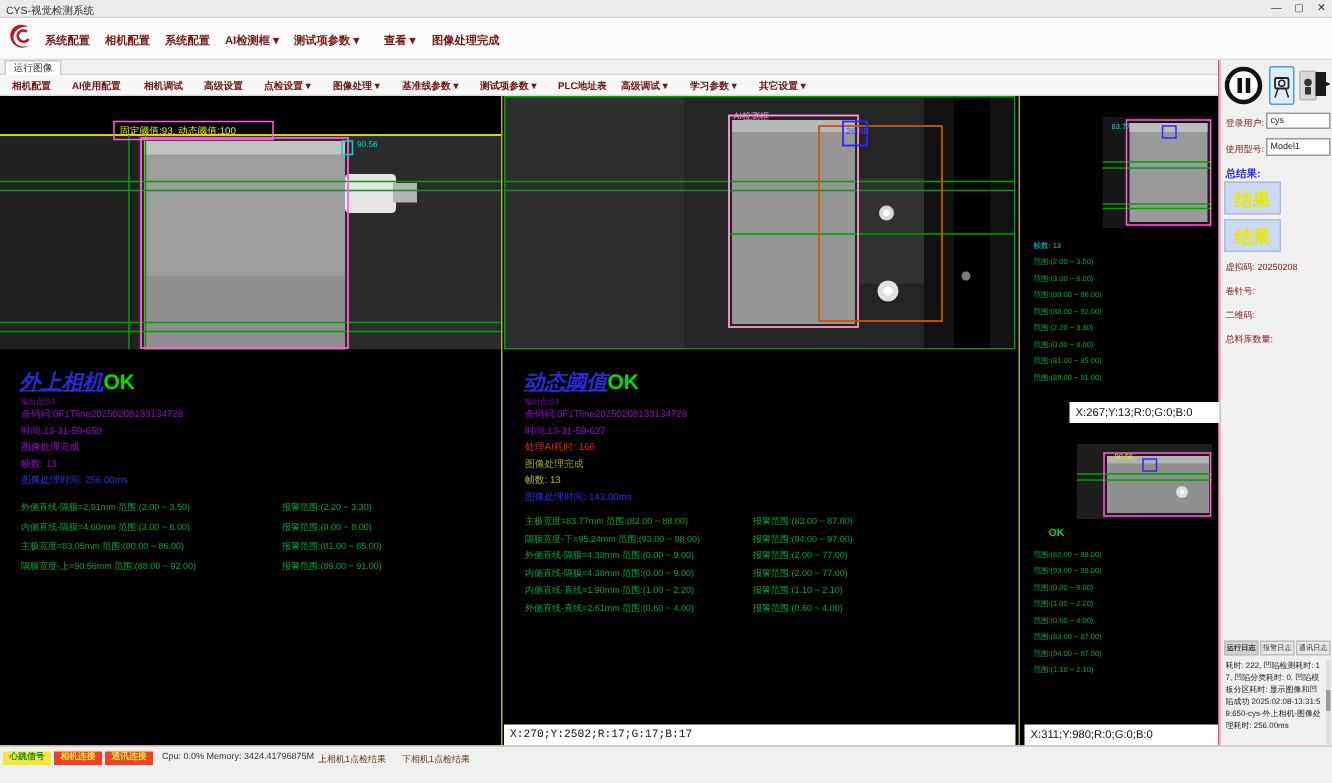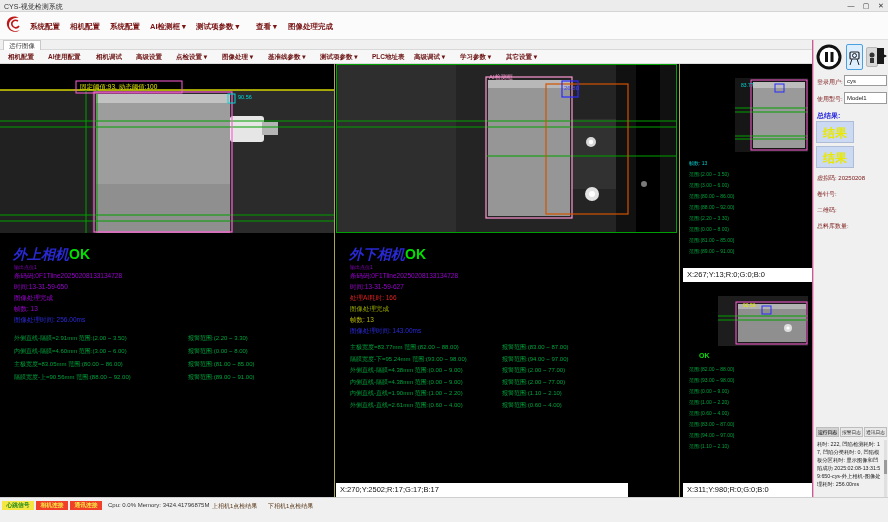--- a/index.html
+++ b/index.html
@@ -21,21 +21,21 @@
   #runtab{position:absolute;left:3px;top:0px;height:10px;padding:0 5px;background:#fff;border:1px solid #c8c8c8;
           border-bottom:none;font-size:6.5px;color:#333;line-height:10px;}
   
   #toolbar{position:absolute;left:0;top:50px;width:812px;height:14px;background:#f7f7f7;border-bottom:1px solid #dcdcdc;}
   .toolitem{position:absolute;top:3px;font-size:6.5px;font-weight:bold;color:#6d1414;white-space:nowrap;}
   
   #content{position:absolute;left:0;top:64px;width:812px;height:433px;background:#000;}
   .sep{position:absolute;top:0;width:1px;height:433px;background:#a8a850;}
   .cam-title{font-size:14px;font-weight:bold;font-style:italic;
              font-family:"DejaVu Serif",serif;white-space:nowrap;}
-  .cam-title .t{color:#2929d6;}
+  .cam-title .t{color:#2929d6;text-decoration:underline;}
   .cam-title .ok{color:#00e000;font-family:"Liberation Sans",sans-serif;font-style:normal;}
   .ppl{color:#9a00d0;font-size:6.5px;white-space:nowrap;}
   .tiny-ppl{color:#8a00c0;font-size:5px;white-space:nowrap;}
   .blue{color:#2b2bdd;font-size:6.5px;white-space:nowrap;}
   .redln{color:#dd2222;font-size:6.5px;white-space:nowrap;}
   .ygln{color:#9aa800;font-size:6.5px;white-space:nowrap;}
   .ylln{color:#b8b800;font-size:6.5px;white-space:nowrap;}
   .mname,.malarm{position:absolute;color:#00a23c;font-size:6px;white-space:nowrap;}
   .coordstrip{position:absolute;height:14px;background:#fff;font-size:7.5px;color:#111;
               line-height:14px;padding-left:4px;white-space:nowrap;}
@@ -183,21 +183,21 @@
           <circle cx="255" cy="78" r="2.2" fill="#fff"></circle>
         <circle cx="256" cy="130" r="7" fill="#e2e2e2"></circle>
           <circle cx="256" cy="130" r="3" fill="#fff"></circle>
         <circle cx="308" cy="120" r="3" fill="#7a7a7a"></circle>
       </svg>
     </div>
     <span class="overlay-pink" style="left:489px;top:9px;">AI检测框</span>
     <span class="overlay-blue" style="left:564px;top:21px;">26.80</span>
 
     <div class="cam-title abs" style="left:349px;top:182px;">
-      <span class="t">外下相机</span><span class="ok">OK</span>
+      <span class="t">动态阈值</span><span class="ok">OK</span>
     </div>
     <span class="tiny-ppl abs" style="left:350px;top:200px;">输出点位1</span>
     <span class="ppl abs" style="left:350px;top:208px;">条码码:0F1Tline20250208133134728</span>
     <span class="ppl abs" style="left:350px;top:219px;">时间:13-31-59-627</span>
     <span class="redln abs" style="left:350px;top:230px;">处理AI耗时: 166</span>
     <span class="ygln abs" style="left:350px;top:241px;">图像处理完成</span>
     <span class="ylln abs" style="left:350px;top:252px;">帧数: 13</span>
     <span class="blue abs" style="left:350px;top:263px;">图像处理时间: 143.00ms</span>
 
     <span class="mname" style="left:350px;top:279px;">主极宽度=83.77mm 范围:(82.00 ~ 88.00)</span>
@@ -206,21 +206,21 @@
     <span class="malarm" style="left:502px;top:291px;">报警范围:(94.00 ~ 97.00)</span>
     <span class="mname" style="left:350px;top:302px;">外侧直线-隔膜=4.38mm 范围:(0.00 ~ 9.00)</span>
     <span class="malarm" style="left:502px;top:302px;">报警范围:(2.00 ~ 77.00)</span>
     <span class="mname" style="left:350px;top:314px;">内侧直线-隔膜=4.38mm 范围:(0.00 ~ 9.00)</span>
     <span class="malarm" style="left:502px;top:314px;">报警范围:(2.00 ~ 77.00)</span>
     <span class="mname" style="left:350px;top:325px;">内侧直线-直线=1.90mm 范围:(1.00 ~ 2.20)</span>
     <span class="malarm" style="left:502px;top:325px;">报警范围:(1.10 ~ 2.10)</span>
     <span class="mname" style="left:350px;top:337px;">外侧直线-直线=2.61mm 范围:(0.60 ~ 4.00)</span>
     <span class="malarm" style="left:502px;top:337px;">报警范围:(0.60 ~ 4.00)</span>
 
-    <div class="coordstrip" style="left:336px;top:419px;width:292px;">X:270;Y:2502;R:17;G:17;B:17</div>
+    <div class="coordstrip" style="left:336px;top:419px;width:341px;font-family:Liberation Mono, monospace;">X:270;Y:2502;R:17;G:17;B:17</div>
 
     <div class="sep" style="left:679px;"></div>
 
     <div class="abs" style="left:683px;top:0;width:129px;height:204px;background:#000;">
       <svg class="abs" style="left:52px;top:14px;" width="73" height="74" viewBox="0 0 73 74">
         <rect width="73" height="74" fill="#161616"></rect>
         <rect x="18" y="4" width="52" height="66" fill="#9a9a9a"></rect>
         <rect x="18" y="4" width="52" height="6" fill="#bdbdbd"></rect>
         <line x1="0" y1="30" x2="73" y2="30" stroke="#00a000" stroke-width="1"></line>
         <line x1="0" y1="34" x2="73" y2="34" stroke="#00a000" stroke-width="1"></line>
@@ -233,21 +233,21 @@
       <span class="thumbline" style="left:6px;top:96px;color:#00c8c8;">帧数: 13</span>
       <span class="thumbline" style="left:6px;top:107px;">范围:(2.00 ~ 3.50)</span>
       <span class="thumbline" style="left:6px;top:118px;">范围:(3.00 ~ 6.00)</span>
       <span class="thumbline" style="left:6px;top:129px;">范围:(80.00 ~ 86.00)</span>
       <span class="thumbline" style="left:6px;top:140px;">范围:(88.00 ~ 92.00)</span>
       <span class="thumbline" style="left:6px;top:151px;">范围:(2.20 ~ 3.30)</span>
       <span class="thumbline" style="left:6px;top:162px;">范围:(0.00 ~ 8.00)</span>
       <span class="thumbline" style="left:6px;top:173px;">范围:(81.00 ~ 85.00)</span>
       <span class="thumbline" style="left:6px;top:184px;">范围:(89.00 ~ 91.00)</span>
     </div>
-    <div class="coordstrip" style="left:683px;top:204px;width:129px;">X:267;Y:13;R:0;G:0;B:0</div>
+    <div class="coordstrip" style="left:713px;top:204px;width:129px;">X:267;Y:13;R:0;G:0;B:0</div>
 
     <div class="abs" style="left:683px;top:218px;width:129px;height:201px;background:#000;">
       <svg class="abs" style="left:35px;top:14px;" width="90" height="50" viewBox="0 0 90 50">
         <rect width="90" height="50" fill="#1d1d1d"></rect>
         <rect x="20" y="8" width="68" height="38" fill="#8f8f8f"></rect>
         <rect x="20" y="8" width="68" height="5" fill="#b2b2b2"></rect>
         <line x1="0" y1="20" x2="90" y2="20" stroke="#00a000" stroke-width="1"></line>
         <line x1="0" y1="24" x2="90" y2="24" stroke="#00a000" stroke-width="1"></line>
         <rect x="18" y="6" width="71" height="42" fill="none" stroke="#ff5fd7" stroke-width="1"></rect>
         <rect x="44" y="10" width="9" height="8" fill="none" stroke="#2a2aff" stroke-width="1"></rect>

